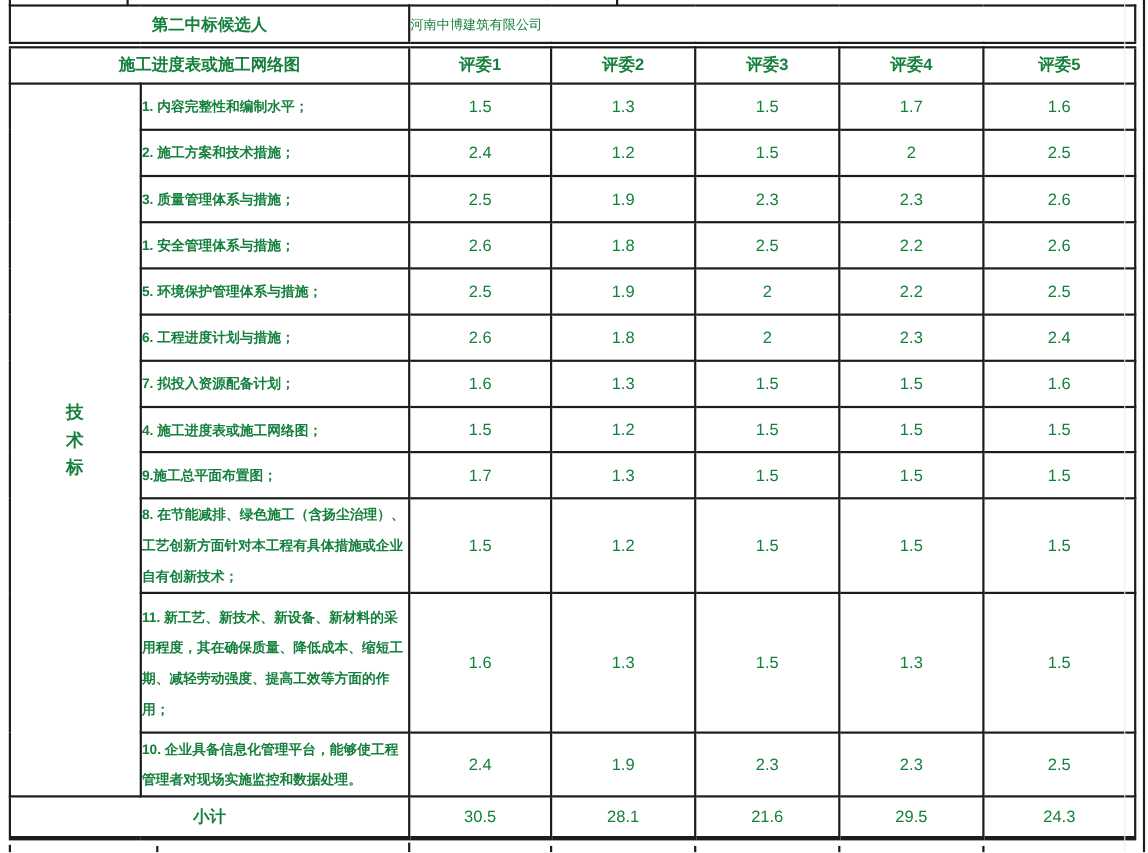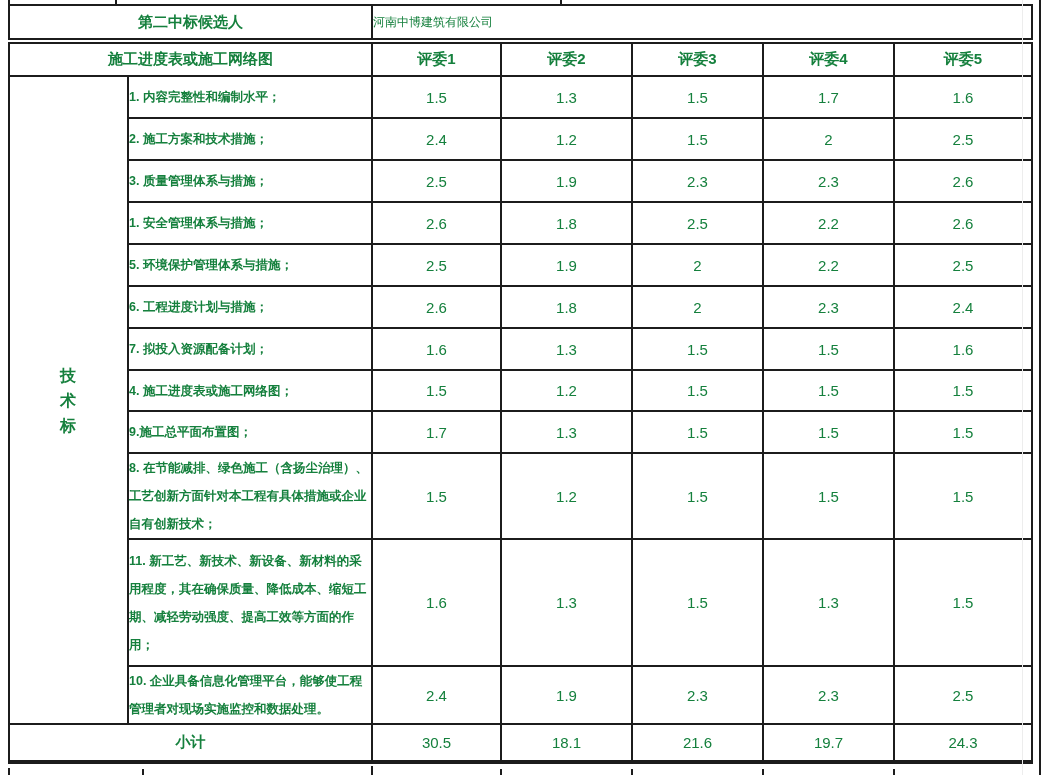--- a/index.html
+++ b/index.html
@@ -153,23 +153,23 @@
       <td class="score">2.4</td>
       <td class="score">1.9</td>
       <td class="score">2.3</td>
       <td class="score">2.3</td>
       <td class="score">2.5</td>
     </tr>
 
     <tr class="r-subtotal" style="height:38px;">
       <td colspan="2" class="subtotal-label">小计</td>
       <td class="score">30.5</td>
-      <td class="score">18.1</td>
+      <td class="score">28.1</td>
       <td class="score">21.6</td>
-      <td class="score">19.7</td>
+      <td class="score">29.5</td>
       <td class="score">24.3</td>
     </tr>
   </tbody>
     </table>
 
   <div class="vstub" style="left:8px;top:768px;height:7px;"></div>
   <div class="vstub" style="left:142px;top:769px;height:6px;"></div>
   <div class="vstub" style="left:371px;top:766px;height:9px;"></div>
   <div class="vstub" style="left:500px;top:769px;height:6px;"></div>
   <div class="vstub" style="left:631px;top:769px;height:6px;"></div>

